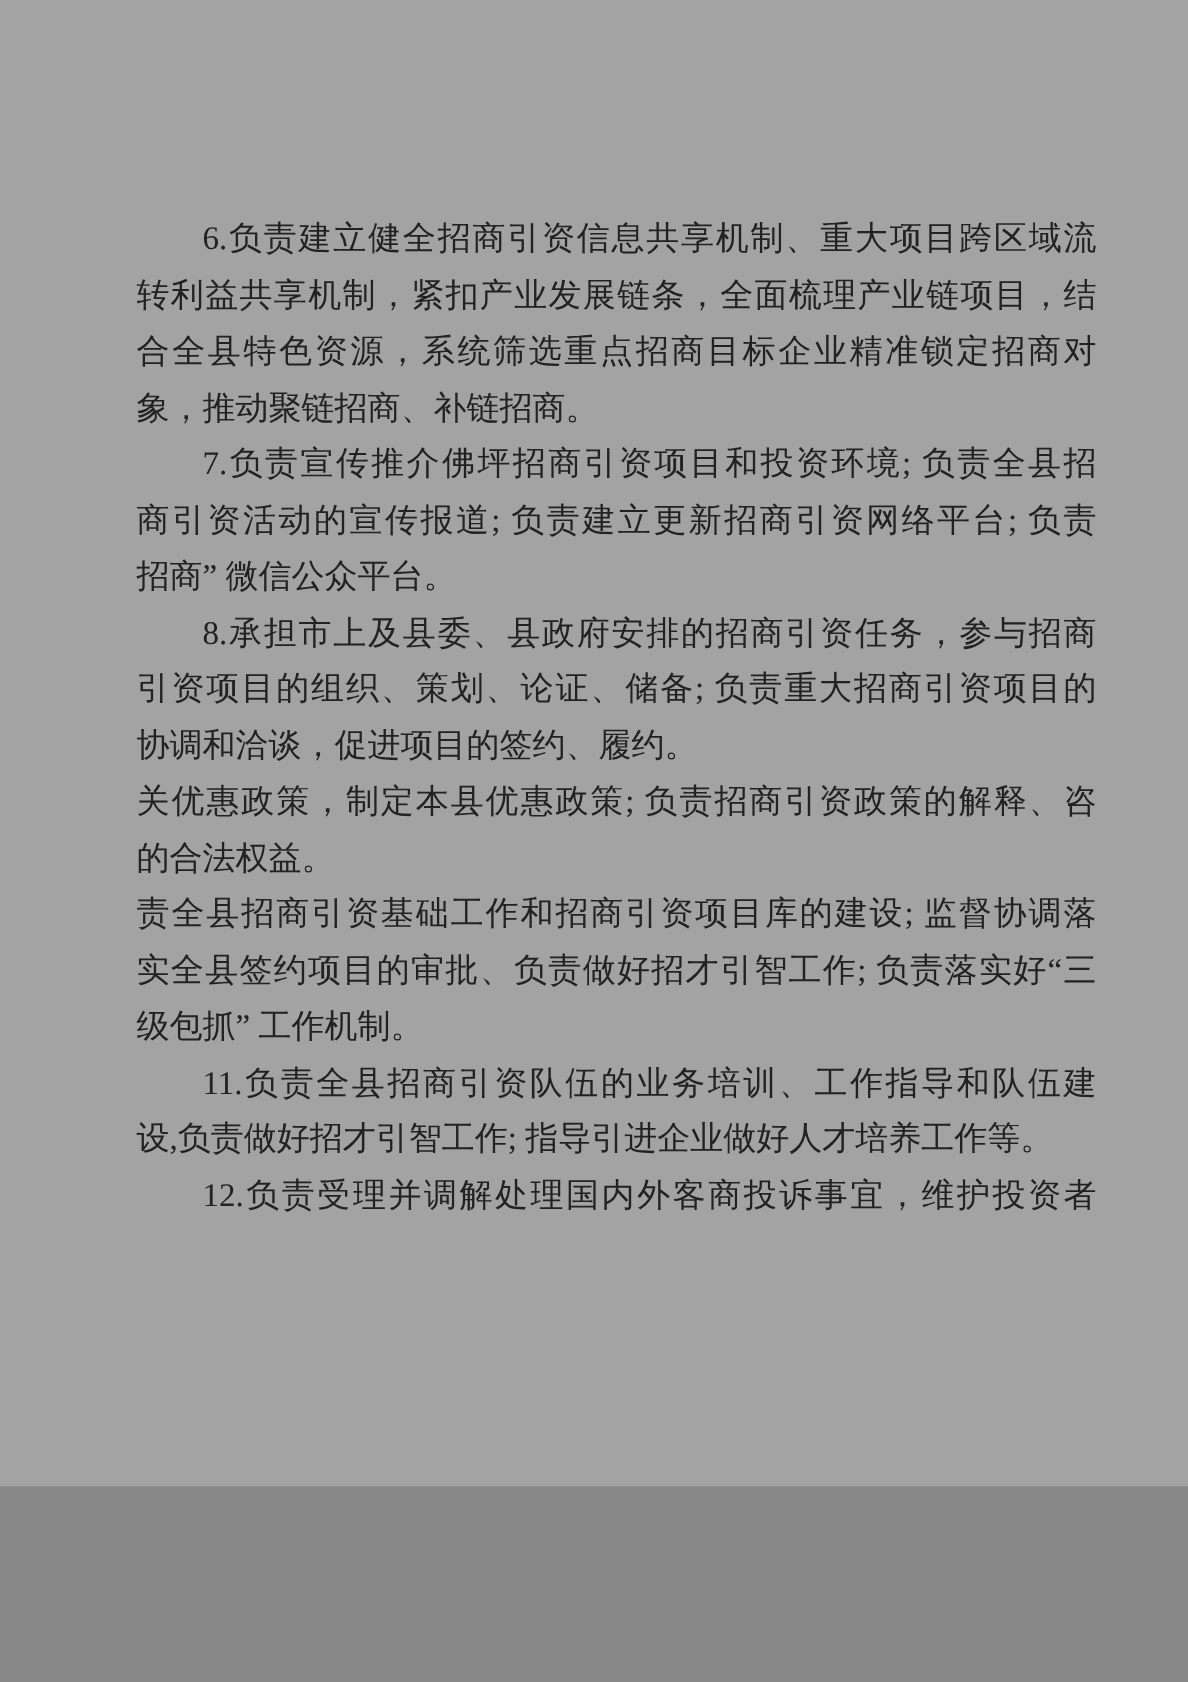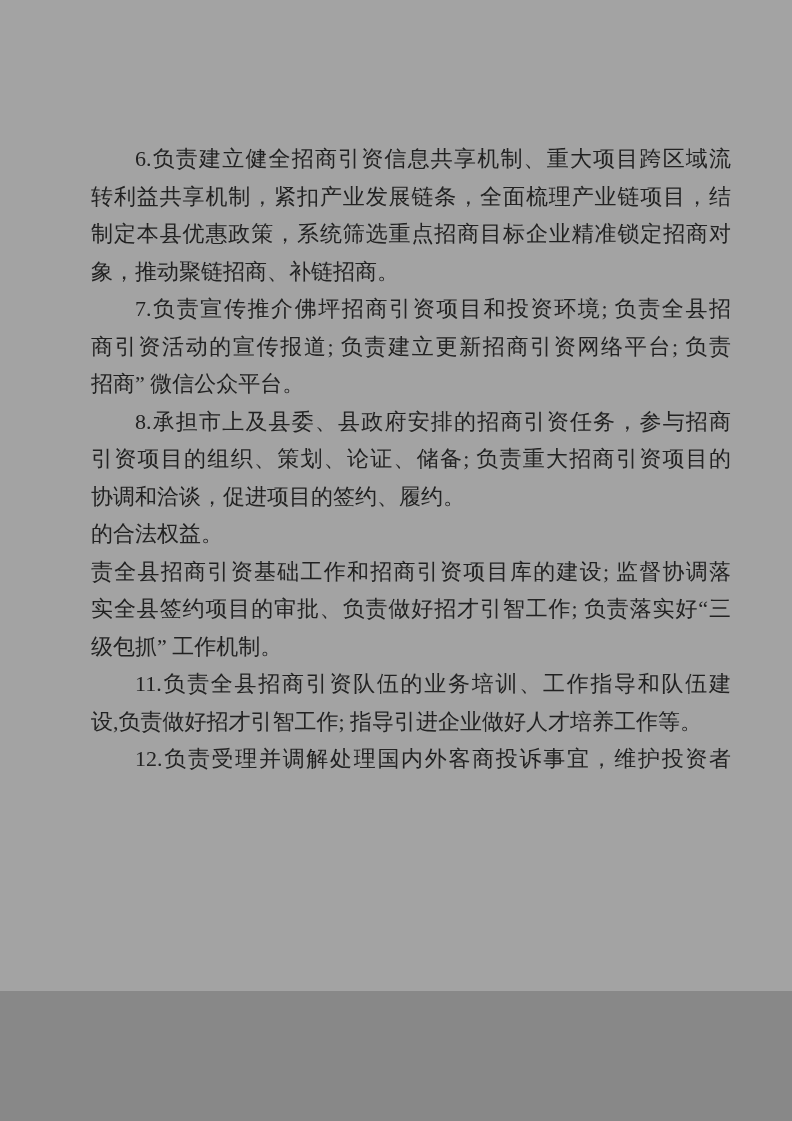--- a/index.html
+++ b/index.html
@@ -40,37 +40,38 @@
 </style>
 </head>
 <body>
 
 <div class="page">
   <div class="body-text">
 
     <div class="para">
       <div class="line first">6.负责建立健全招商引资信息共享机制、重大项目跨区域流</div>
       <div class="line">转利益共享机制，紧扣产业发展链条，全面梳理产业链项目，结</div>
-      <div class="line">制定本县优惠政策，系统筛选重点招商目标企业精准锁定招商对</div>
+      <div class="line">合全县特色资源，系统筛选重点招商目标企业精准锁定招商对</div>
       <div class="line last">象，推动聚链招商、补链招商。</div>
     </div>
 
     <div class="para">
       <div class="line first">7.负责宣传推介佛坪招商引资项目和投资环境; 负责全县招</div>
       <div class="line">商引资活动的宣传报道; 负责建立更新招商引资网络平台; 负责</div>
       <div class="line last">招商” 微信公众平台。</div>
     </div>
 
     <div class="para">
       <div class="line first">8.承担市上及县委、县政府安排的招商引资任务，参与招商</div>
       <div class="line">引资项目的组织、策划、论证、储备; 负责重大招商引资项目的</div>
       <div class="line last">协调和洽谈，促进项目的签约、履约。</div>
     </div>
 
     <div class="para">
+      <div class="line">关优惠政策，制定本县优惠政策; 负责招商引资政策的解释、咨</div>
       <div class="line last">的合法权益。</div>
     </div>
 
     <div class="para">
       <div class="line">责全县招商引资基础工作和招商引资项目库的建设; 监督协调落</div>
       <div class="line">实全县签约项目的审批、负责做好招才引智工作; 负责落实好“三</div>
       <div class="line last">级包抓” 工作机制。</div>
     </div>
 
     <div class="para">

